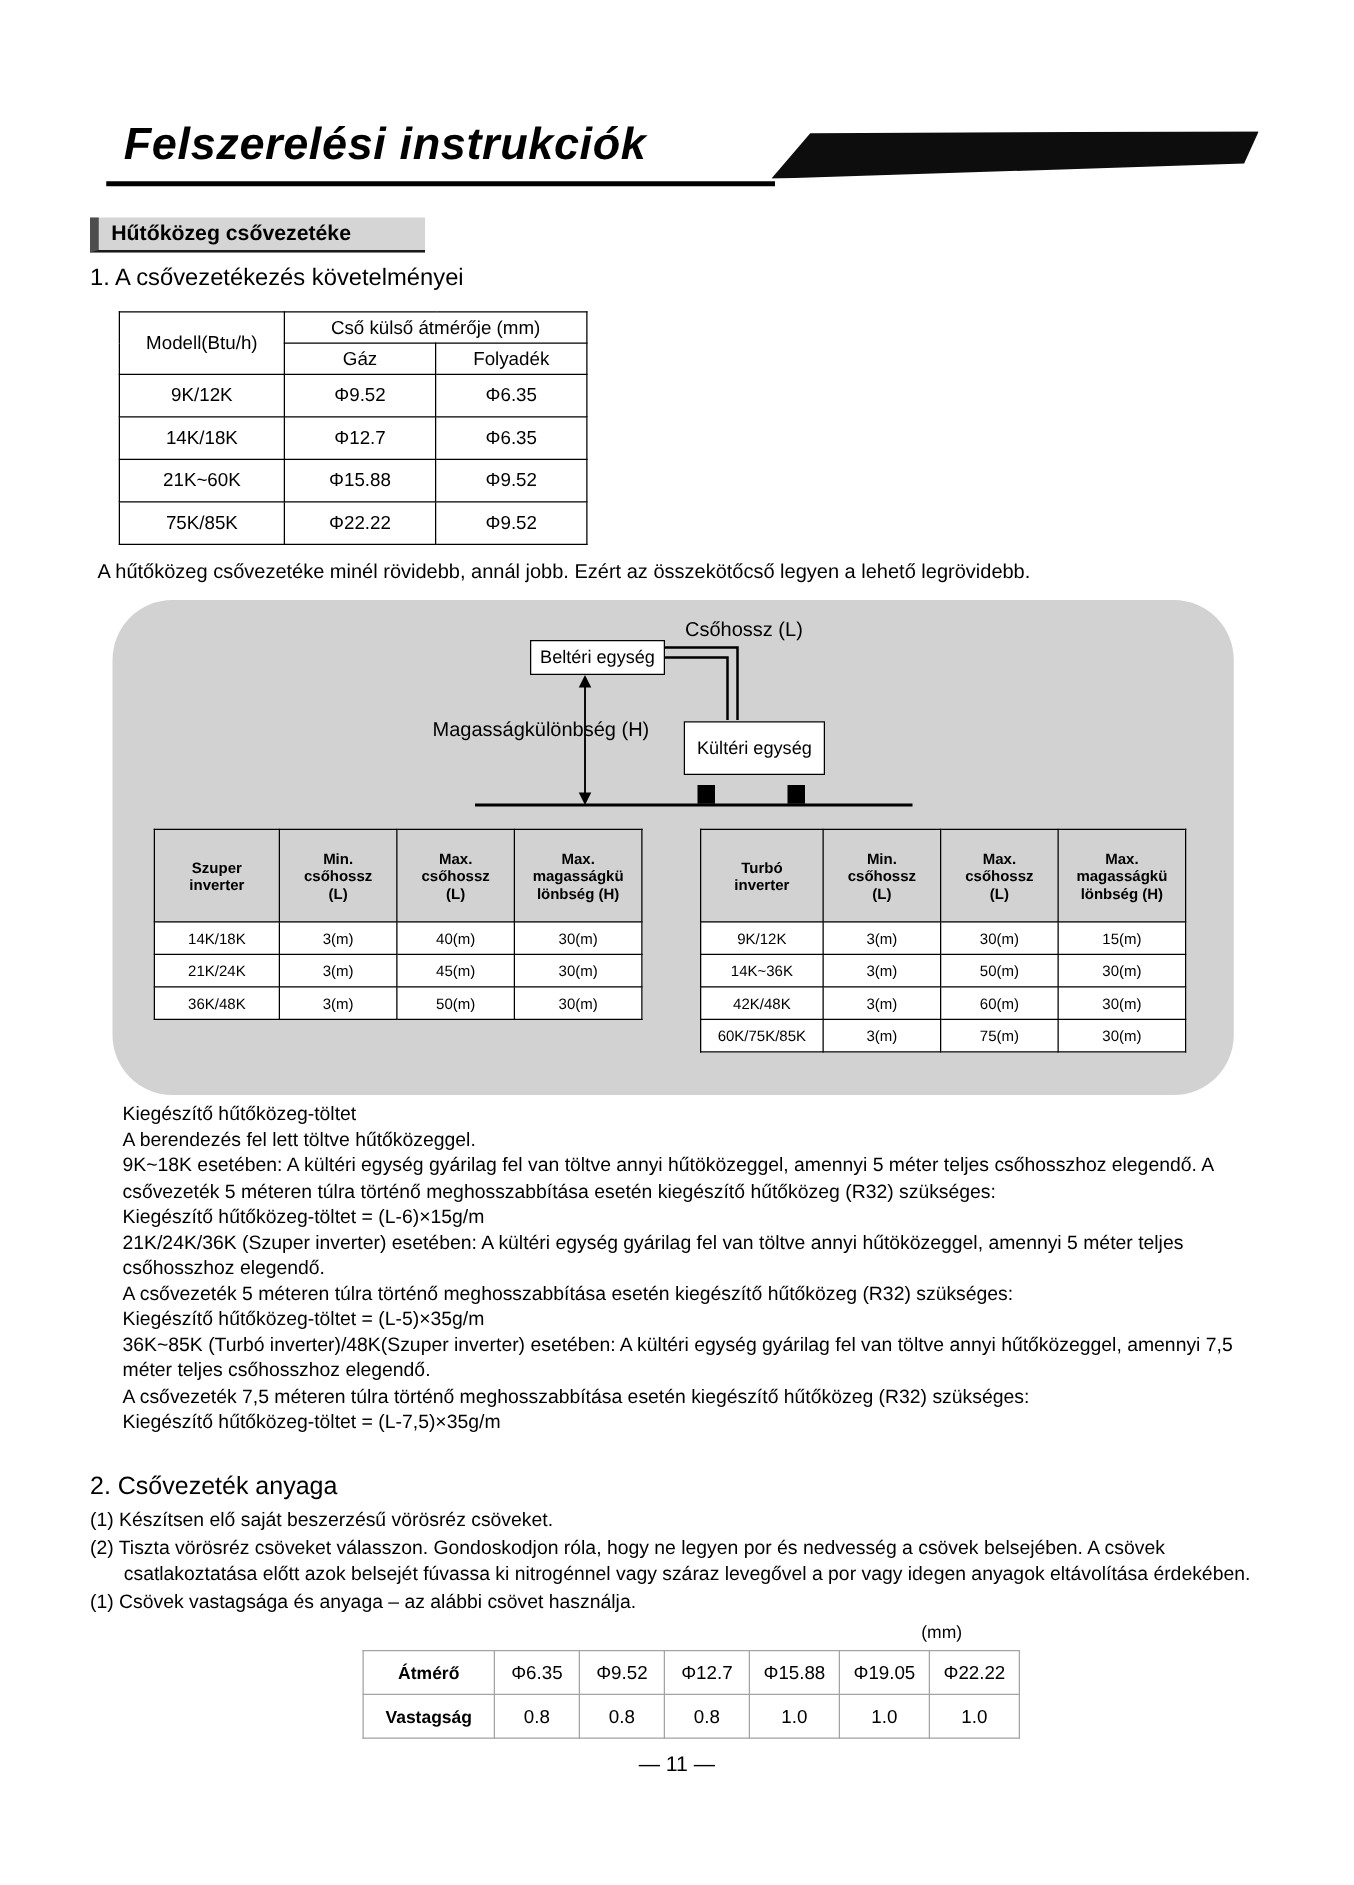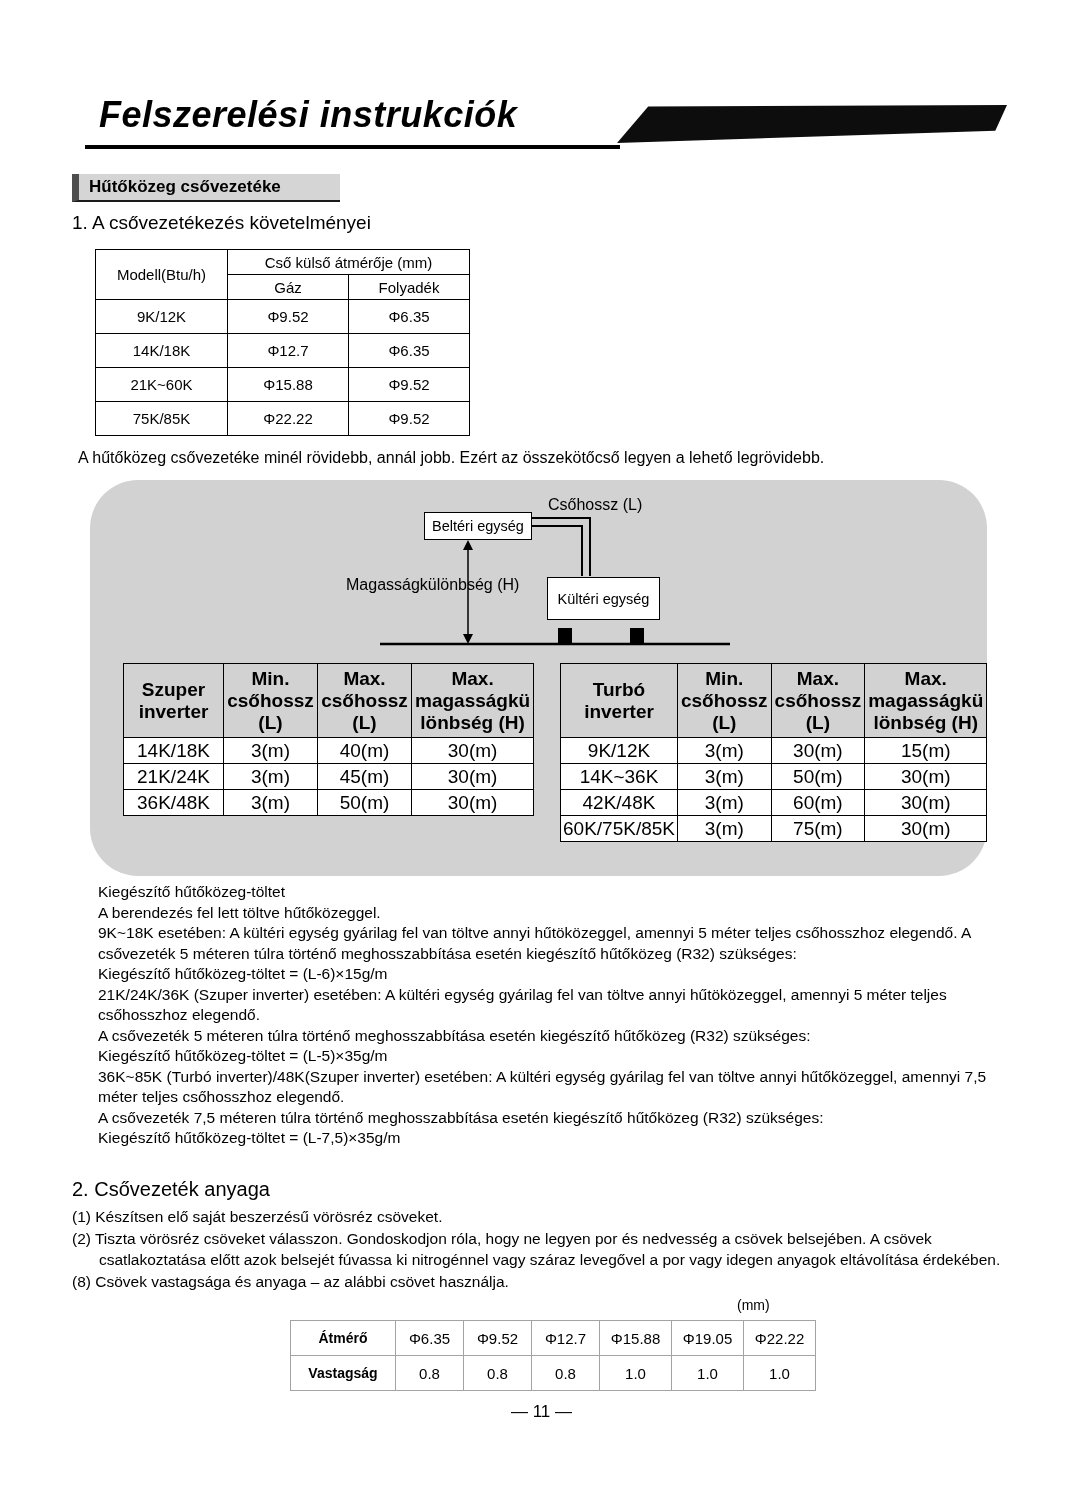--- a/index.html
+++ b/index.html
@@ -69,21 +69,21 @@
   }
   .outdoor-box {
     position: absolute; left: 457px; top: 97px; width: 113px; height: 43px;
     background: #fff; border: 1px solid #000;
     font-size: 14.5px; display: flex; align-items: center; justify-content: center;
     white-space: nowrap;
   }
   .pipe-length-label { position: absolute; left: 458px; top: 16px; font-size: 16px; white-space: nowrap; }
   .height-label { position: absolute; left: 256px; top: 96px; font-size: 16px; white-space: nowrap; }
 
-  .inv-table { position: absolute; border-collapse: collapse; font-size: 19px; text-align: center; }
+  .inv-table { position: absolute; border-collapse: collapse; font-size: 12px; text-align: center; }
   .inv-table th {
     border: 1px solid #000; white-space: pre-line; font-weight: bold;
     height: 74px; padding: 2px 3px; background: transparent;
   }
   .inv-table td { border: 1px solid #000; background: #fff; height: 26px; padding: 0 2px; }
   .super-table { left: 33px; top: 183px; }
   .turbo-table { left: 470px; top: 183px; }
 
   
   .refrigerant-notes {
@@ -285,21 +285,21 @@
       <div class="text-line">Kiegészítő hűtőközeg-töltet = (L-5)×35g/m</div>
       <div class="text-line">36K~85K (Turbó inverter)/48K(Szuper inverter) esetében: A kültéri egység gyárilag fel van töltve annyi hűtőközeggel, amennyi 7,5 méter teljes csőhosszhoz elegendő.</div>
       <div class="text-line">A csővezeték 7,5 méteren túlra történő meghosszabbítása esetén kiegészítő hűtőközeg (R32) szükséges:</div>
       <div class="text-line">Kiegészítő hűtőközeg-töltet = (L-7,5)×35g/m</div>
     </div>
 
   <div class="section2-title">2. Csővezeték anyaga</div>
   <div class="material-list">
       <div class="text-line">(1) Készítsen elő saját beszerzésű vörösréz csöveket.</div>
       <div class="text-line">(2) Tiszta vörösréz csöveket válasszon. Gondoskodjon róla, hogy ne legyen por és nedvesség a csövek belsejében. A csövek csatlakoztatása előtt azok belsejét fúvassa ki nitrogénnel vagy száraz levegővel a por vagy idegen anyagok eltávolítása érdekében.</div>
-      <div class="text-line">(8) Csövek vastagsága és anyaga – az alábbi csövet használja.</div>
+      <div class="text-line">(1) Csövek vastagsága és anyaga – az alábbi csövet használja.</div>
     </div>
 
   <div class="mm-label">(mm)</div>
 
   <table class="thickness-table">
     <colgroup>
         <col style="width:105px">
         <col style="width:68px">
         <col style="width:68px">
         <col style="width:68px">

